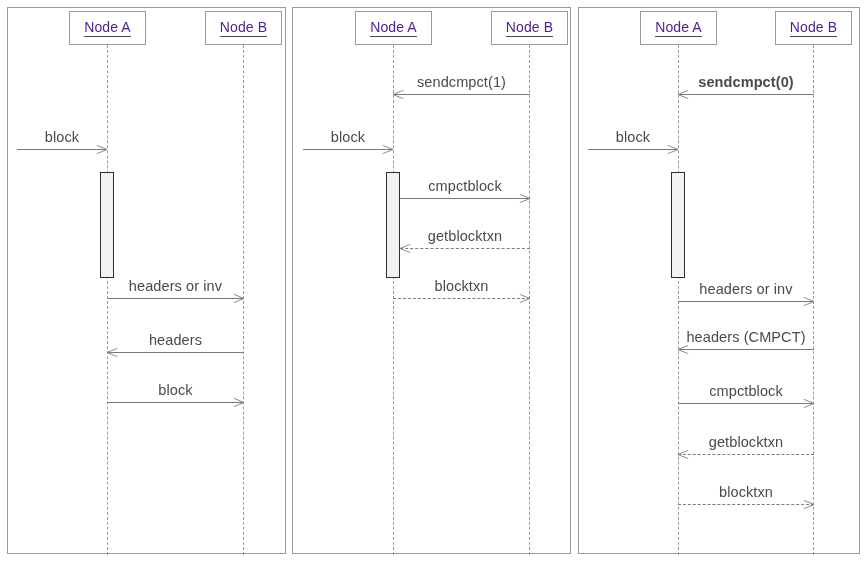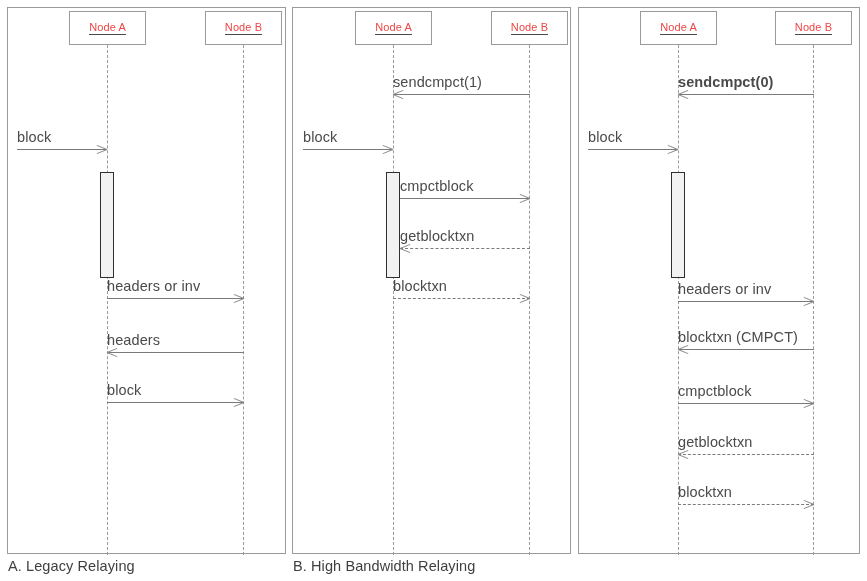--- a/index.html
+++ b/index.html
@@ -50,22 +50,22 @@
     width: 77px;
     height: 34px;
     border: 1px solid #9a9a9a;
     box-sizing: border-box;
     background: #ffffff;
     display: flex;
     align-items: center;
     justify-content: center;
   }
   .node-label {
-    font-size: 11px;
-    color: #ef4444;
+    font-size: 14px;
+    color: #4c1d95;
     border-bottom: 1px solid #4a4a4a;
     line-height: 1.15;
     padding-bottom: 1px;
     letter-spacing: 0.1px;
   }
 
   
   .lifeline {
     position: absolute;
     width: 0;
@@ -94,21 +94,21 @@
     height: 0;
     border-top: 1px solid #7a7a7a;
   }
   .msg.dashed .line {
     border-top: 1px dashed #7a7a7a;
   }
   .msg .label {
     position: absolute;
     bottom: 5px;
     width: 100%;
-    text-align: left;
+    text-align: center;
     font-size: 14.5px;
     color: #4a4a4a;
     white-space: nowrap;
     letter-spacing: 0.1px;
     margin-top: 28px;
   }
   
   .msg .head {
     position: absolute;
     width: 0;
@@ -246,21 +246,21 @@
       <div class="head"></div>
     </div>
 
     <div class="msg right" style="left:99px; top:293px; width:136px;">
       <div class="label">headers or inv</div>
       <div class="line"></div>
       <div class="head"></div>
     </div>
 
     <div class="msg left" style="left:99px; top:341px; width:136px;">
-      <div class="label">blocktxn (CMPCT)</div>
+      <div class="label">headers (CMPCT)</div>
       <div class="line"></div>
       <div class="head"></div>
     </div>
 
     <div class="msg right" style="left:99px; top:395px; width:136px;">
       <div class="label">cmpctblock</div>
       <div class="line"></div>
       <div class="head"></div>
     </div>
 
@@ -270,16 +270,14 @@
       <div class="head"></div>
     </div>
 
     <div class="msg right dashed" style="left:99px; top:496px; width:136px;">
       <div class="label">blocktxn</div>
       <div class="line"></div>
       <div class="head"></div>
     </div>
   </div>
 
-  <div class="caption" id="cap-a">A. Legacy Relaying</div>
-  <div class="caption" id="cap-b">B. High Bandwidth Relaying</div>
 
 </div>
 
 </body></html>

